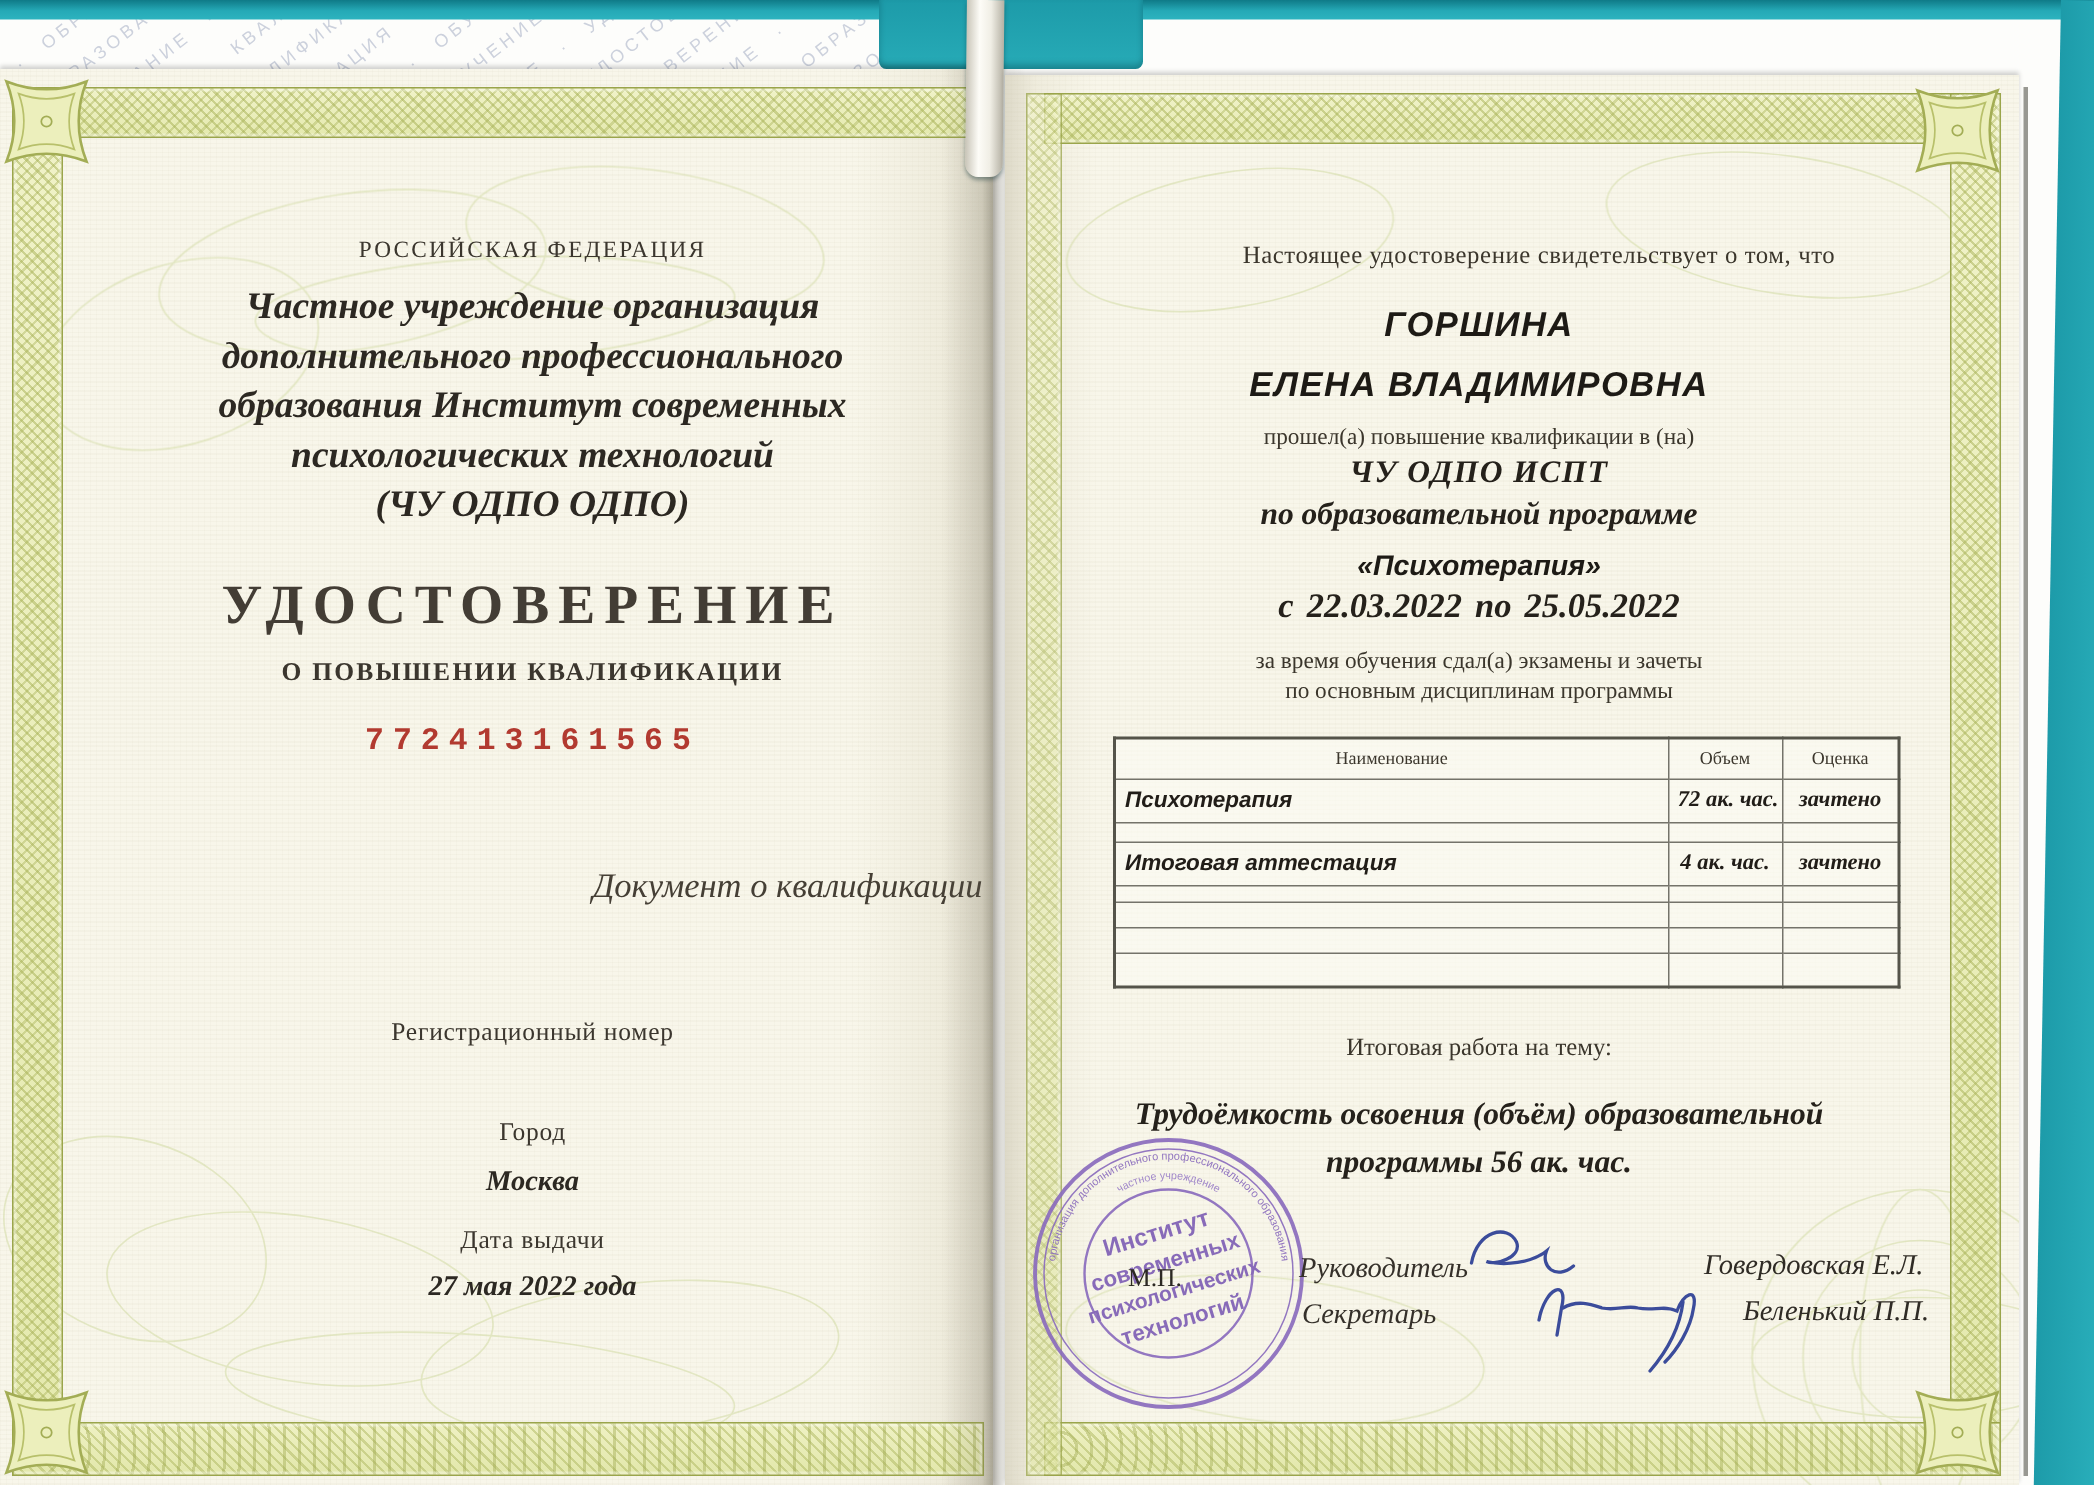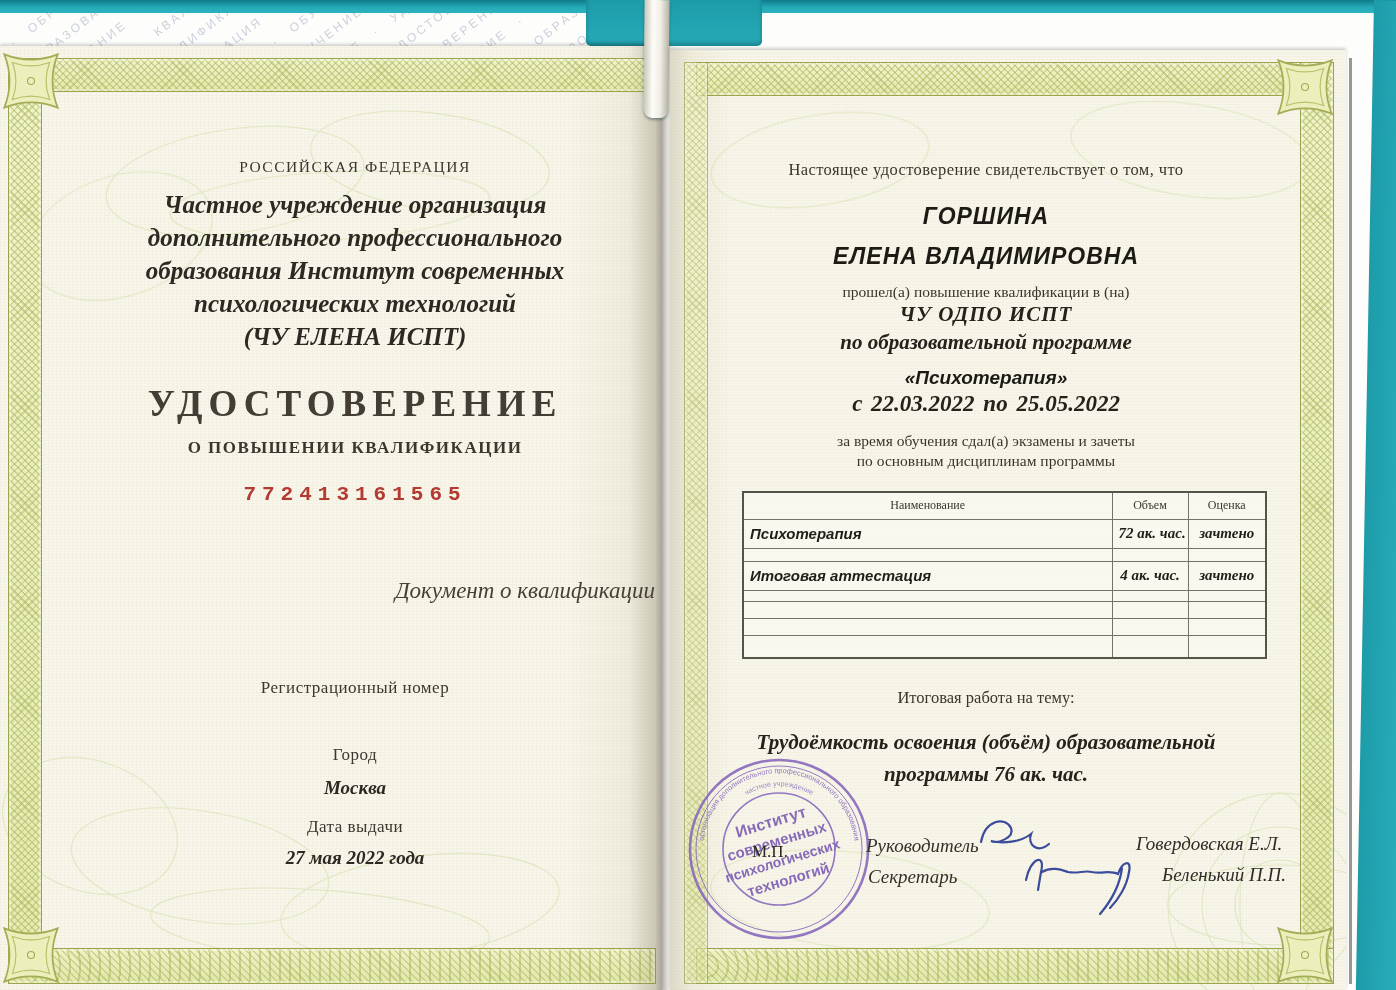--- a/index.html
+++ b/index.html
@@ -58,21 +58,21 @@
 
   .country{font-size:15.5px;letter-spacing:1.5px;color:#3b362e;}
   .inst{font-size:25px;font-weight:bold;font-style:italic;line-height:33px;color:#2c2822;}
   .cert-title{font-size:37px;font-weight:bold;letter-spacing:6px;color:#433d35;}
   .cert-sub{font-size:17px;font-weight:bold;letter-spacing:1.5px;color:#3b362e;}
   .blank-num{font-family:"Liberation Mono",monospace;font-size:21px;font-weight:bold;letter-spacing:6px;color:#b23a30;}
   .dockind{font-size:23px;font-style:italic;color:#453f35;text-align:right;}
   .flabel{font-size:17px;color:#3b362e;letter-spacing:.5px;}
   .fvalue{font-size:19px;font-weight:bold;font-style:italic;color:#2c2822;}
 
-  .statement{font-size:16.5px;letter-spacing:.4px;color:#3b362c;}
+  .statement{font-size:16.5px;letter-spacing:.4px;color:#3b362c;padding-left:40px;}
   .person-name{font-family:"Liberation Sans",sans-serif;font-size:23px;font-weight:bold;font-style:italic;letter-spacing:1px;color:#1d1a15;}
   .small-serif{font-size:15.5px;color:#3b362c;}
   .org-short{font-size:21px;font-weight:bold;font-style:italic;letter-spacing:1px;color:#25211b;}
   .program-intro{font-size:21px;font-weight:bold;font-style:italic;color:#25211b;}
   .program-name{font-family:"Liberation Sans",sans-serif;font-size:19px;font-weight:bold;font-style:italic;color:#1d1a15;}
   .period{font-size:23px;font-weight:bold;font-style:italic;word-spacing:3px;color:#25211b;}
   .workload{font-size:21px;font-weight:bold;font-style:italic;color:#25211b;}
 
   table.marks{position:absolute;left:72px;top:441px;width:523px;border-collapse:collapse;table-layout:fixed;
     border:2px solid #55544a;background:rgba(252,251,243,.6);}
@@ -150,21 +150,21 @@
       <path d="M18,18 Q50,30 82,18 Q70,50 82,82 Q50,70 18,82 Q30,50 18,18 Z" fill="none" stroke="#b8c06b" stroke-width="2"></path>
       <circle cx="50" cy="50" r="6" fill="none" stroke="#a3ad55" stroke-width="2"></circle>
     </svg>
 
     <div class="tb tb-l country" style="top:112px;">РОССИЙСКАЯ ФЕДЕРАЦИЯ</div>
     <div class="tb tb-l inst" style="top:142px;">
       <div>Частное учреждение организация</div>
       <div>дополнительного профессионального</div>
       <div>образования Институт современных</div>
       <div>психологических технологий</div>
-      <div>(ЧУ ЕЛЕНА ИСПТ)</div>
+      <div>(ЧУ ОДПО ОДПО)</div>
     </div>
     <div class="tb tb-l cert-title" style="top:336px;">УДОСТОВЕРЕНИЕ</div>
     <div class="tb tb-l cert-sub" style="top:392px;">О ПОВЫШЕНИИ КВАЛИФИКАЦИИ</div>
     <div class="tb tb-l blank-num" style="top:437px;">772413161565</div>
     <div class="tb tb-l dockind" style="top:532px;">Документ о квалификации</div>
     <div class="tb tb-l flabel" style="top:632px;">Регистрационный номер</div>
     <div class="tb tb-l flabel" style="top:699px;">Город</div>
     <div class="tb tb-l fvalue" style="top:731px;">Москва</div>
     <div class="tb tb-l flabel" style="top:771px;">Дата выдачи</div>
     <div class="tb tb-l fvalue" style="top:801px;">27 мая 2022 года</div>
@@ -260,21 +260,21 @@
       <tr style="height:23px;">
         <td class="cname"></td>
         <td class="cvol"></td>
         <td class="cgrade"></td>
       </tr>
     </tbody>
       </table>
 
     <div class="tb tb-r small-serif" style="top:638px;font-size:16.5px;">Итоговая работа на тему:</div>
     <div class="tb tb-r workload" style="top:680px;">Трудоёмкость освоения (объём) образовательной</div>
-    <div class="tb tb-r workload" style="top:712px;">программы 76 ак. час.</div>
+    <div class="tb tb-r workload" style="top:712px;">программы 56 ак. час.</div>
 
     <svg class="stampbox" viewBox="0 0 182 182">
       <defs>
         <path id="arcTop" d="M15,91 A76,76 0 1 1 167,91" fill="none"></path>
         <path id="arcTop2" d="M28,91 A63,63 0 1 1 154,91" fill="none"></path>
         <path id="arcBottom" d="M27.4,127 A74,74 0 1 0 154.6,127" fill="none"></path>
       </defs>
       <g stroke="#8a6cbd" fill="none">
         <circle cx="91" cy="91" r="89" stroke-width="2.6"></circle>
         <circle cx="91" cy="91" r="83" stroke-width="1"></circle>

